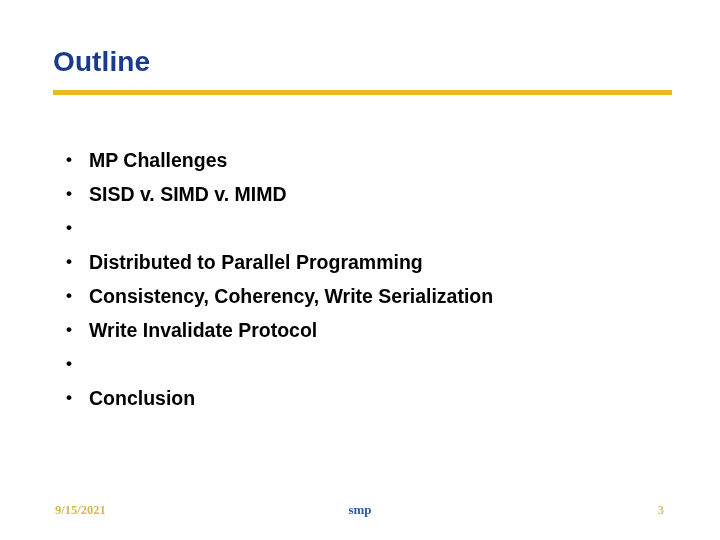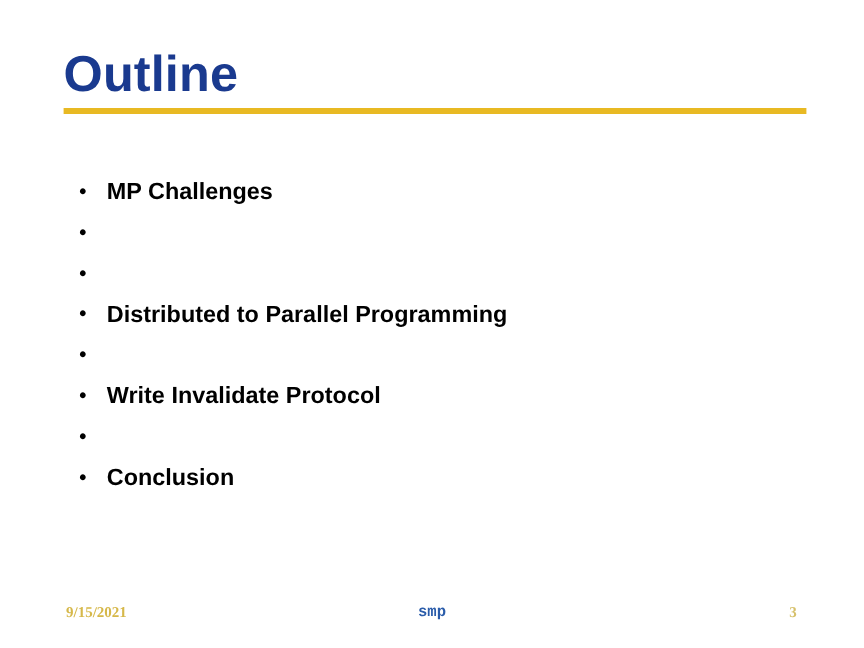--- a/index.html
+++ b/index.html
@@ -25,21 +25,21 @@
   
   .title-block {
     position: absolute;
     left: 53px;
     top: 42px;
     width: 620px;
     height: 46px;
   }
   .slide-title {
     font-family: "Liberation Sans", sans-serif;
-    font-size: 42px;
+    font-size: 28px;
     font-weight: bold;
     color: #1a3a8f;
     letter-spacing: 0.1px;
     line-height: 40px;
     white-space: nowrap;
     margin: 0;
   }
 
   
   .title-rule {
@@ -107,21 +107,21 @@
     color: #d6b84a;
     line-height: 20px;
     white-space: nowrap;
   }
   .footer-center {
     position: absolute;
     left: 0;
     top: 0;
     width: 720px;
     text-align: center;
-    font-family: Liberation Mono, monospace;
+    font-family: Liberation Serif, serif;
     font-size: 13px;
     font-weight: bold;
     color: #2a5caa;
     line-height: 20px;
   }
   .footer-pagenum {
     position: absolute;
     right: 56px;
     top: 0;
     font-family: "Liberation Serif", serif;
@@ -146,33 +146,35 @@
   <div class="body-block">
     <ul class="bullet-list">
 
       <li class="bullet-item">
         <span class="bullet-marker">•</span>
         <span class="bullet-text">MP Challenges</span>
       </li>
 
       <li class="bullet-item">
         <span class="bullet-marker">•</span>
+        <span class="bullet-text">SISD v. SIMD v. MIMD</span>
       </li>
 
       <li class="bullet-item">
         <span class="bullet-marker">•</span>
       </li>
 
       <li class="bullet-item">
         <span class="bullet-marker">•</span>
         <span class="bullet-text">Distributed to Parallel Programming</span>
       </li>
 
       <li class="bullet-item">
         <span class="bullet-marker">•</span>
+        <span class="bullet-text">Consistency, Coherency, Write Serialization</span>
       </li>
 
       <li class="bullet-item">
         <span class="bullet-marker">•</span>
         <span class="bullet-text">Write Invalidate Protocol</span>
       </li>
 
       <li class="bullet-item">
         <span class="bullet-marker">•</span>
       </li>

